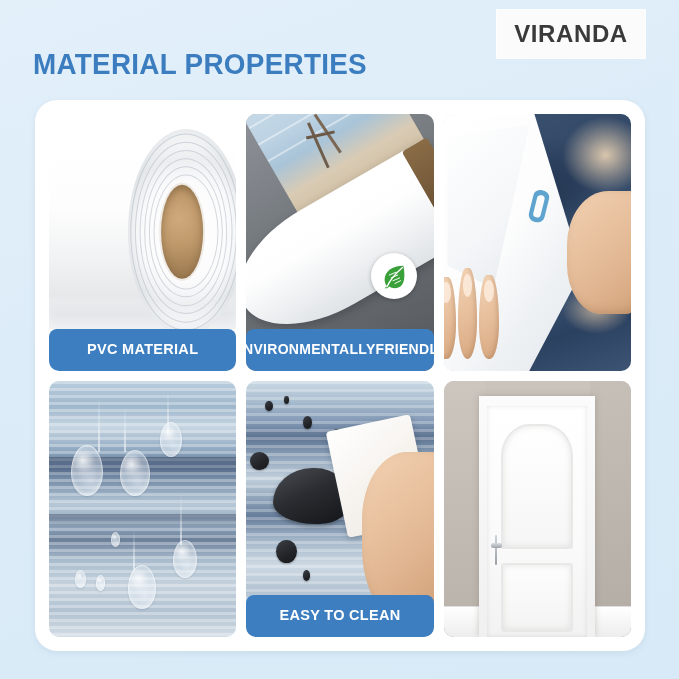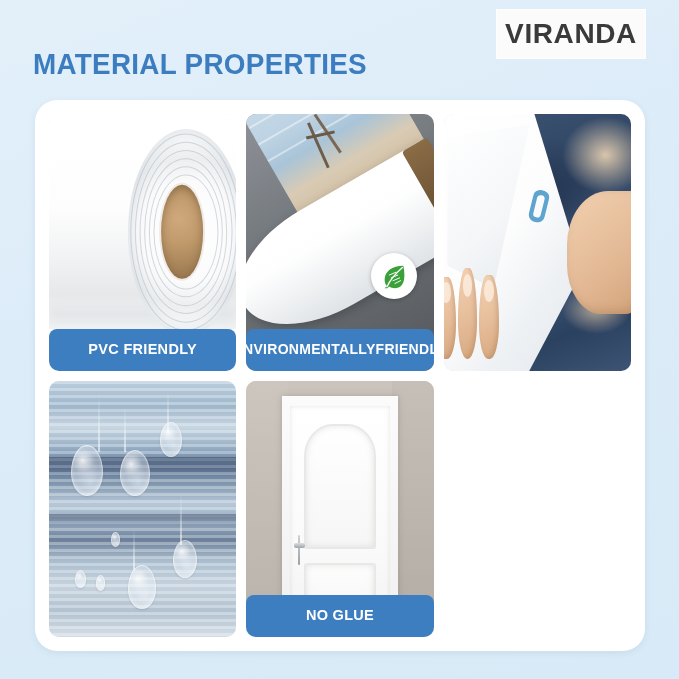--- a/index.html
+++ b/index.html
@@ -18,21 +18,21 @@
 
   
   .brand-box {
     position:absolute; left:497px; top:10px;
     width:148px; height:48px;
     background:#fbfbfb;
     display:flex; align-items:center; justify-content:center;
     box-shadow:0 0 0 1px rgba(255,255,255,.9);
   }
   .brand-text {
-    font-size:28px; font-weight:bold; letter-spacing:.6px;
+    font-size:24px; font-weight:bold; letter-spacing:.6px;
     color:#3a3a3a;
   }
 
   .page-title {
     position:absolute; left:33px; top:48px;
     font-size:29px; font-weight:bold;
     letter-spacing:.3px;
     color:#3b7dbf;
     white-space:nowrap;
     transform:scaleX(.96);
@@ -396,21 +396,21 @@
             <i style="width:96%;height:96%"></i>
             <i style="width:88%;height:88%"></i>
             <i style="width:80%;height:80%"></i>
             <i style="width:72%;height:72%"></i>
             <i style="width:64%;height:64%"></i>
             <i style="width:56%;height:56%"></i>
           </div>
           <div class="roll-core"></div>
         </div>
       </div>
-      <div class="card-label">PVC FRIENDLY</div>
+      <div class="card-label">PVC MATERIAL</div>
     </div>
 
     <div class="card">
       <div class="card-img">
         <div class="eco-bg"></div>
         <div class="eco-print">
           <div class="sky-line" style="top:14%"></div>
           <div class="sky-line" style="top:24%"></div>
           <div class="sky-line" style="top:34%"></div>
           <div class="eco-pier"></div>
@@ -480,36 +480,51 @@
         <div class="drop" style="left:38%; top:27%; width:16%; height:18%"></div>
         <div class="drop" style="left:59%; top:16%; width:12%; height:14%"></div>
         <div class="drop" style="left:66%; top:62%; width:13%; height:15%"></div>
         <div class="drop" style="left:42%; top:72%; width:15%; height:17%"></div>
         <div class="drop" style="left:14%; top:74%; width:6%;  height:7%"></div>
         <div class="drop" style="left:25%; top:76%; width:5%;  height:6%"></div>
         <div class="drop" style="left:33%; top:59%; width:5%;  height:6%"></div>
       </div>
     </div>
 
+    <div class="card">
+      <div class="card-img">
+        <div class="ec-bg"></div>
+        <div class="stain" style="left:10%; top:8%;  width:4%; height:4%"></div>
+        <div class="stain" style="left:20%; top:6%;  width:3%; height:3%"></div>
+        <div class="stain" style="left:30%; top:14%; width:5%; height:5%"></div>
+        <div class="stain" style="left:46%; top:19%; width:5%; height:5%"></div>
+        <div class="stain-big"></div>
+        <div class="stain" style="left:2%;  top:28%; width:10%; height:7%"></div>
+        <div class="stain" style="left:16%; top:62%; width:11%; height:9%"></div>
+        <div class="stain" style="left:30%; top:74%; width:4%;  height:4%"></div>
+        <div class="wipe-cloth"></div>
+        <div class="ec-hand"></div>
+      </div>
+      <div class="card-label">EASY TO CLEAN</div>
+    </div>
 
     <div class="card">
       <div class="card-img">
         <div class="ng-bg"></div>
         <div class="ng-wall-l"></div>
         <div class="ng-wall-r"></div>
         <div class="ng-skirt-l"></div>
         <div class="ng-skirt-r"></div>
         <div class="ng-frame">
           <div class="ng-door">
             <div class="ng-panel-top"></div>
             <div class="ng-panel-bot"></div>
             <div class="ng-handle">
               <div class="plate"></div>
               <div class="bar"></div>
             </div>
           </div>
         </div>
       </div>
-      <div class="card-label">NO GLUE</div>
     </div>
 
   </div>
 </div>
 
 </body></html>

